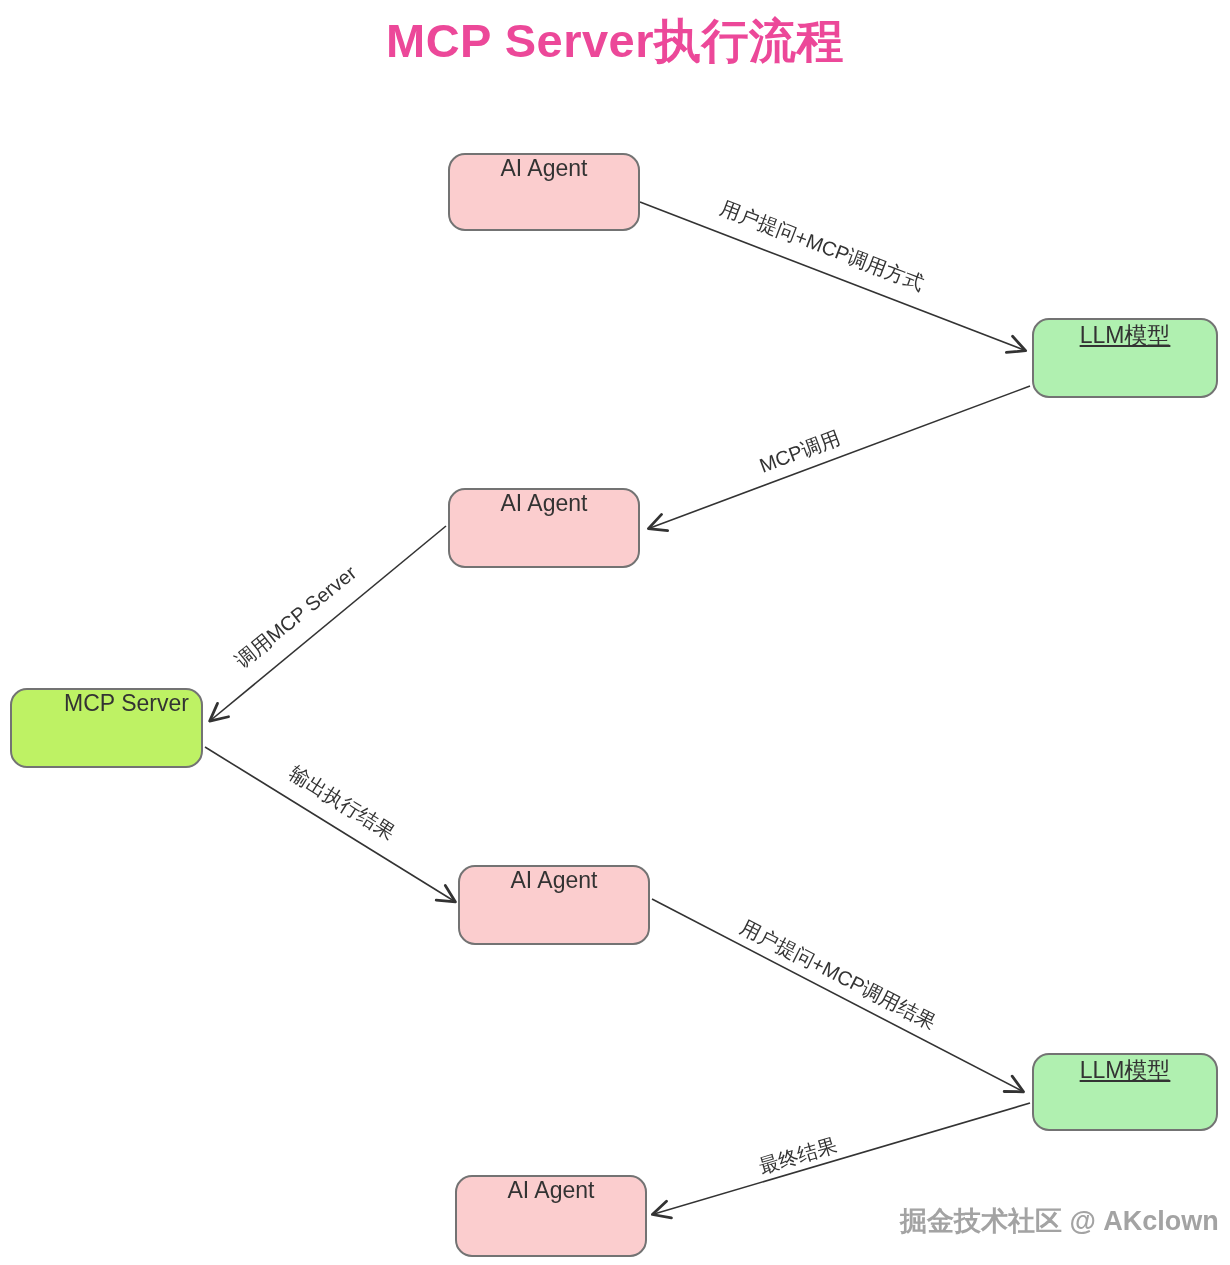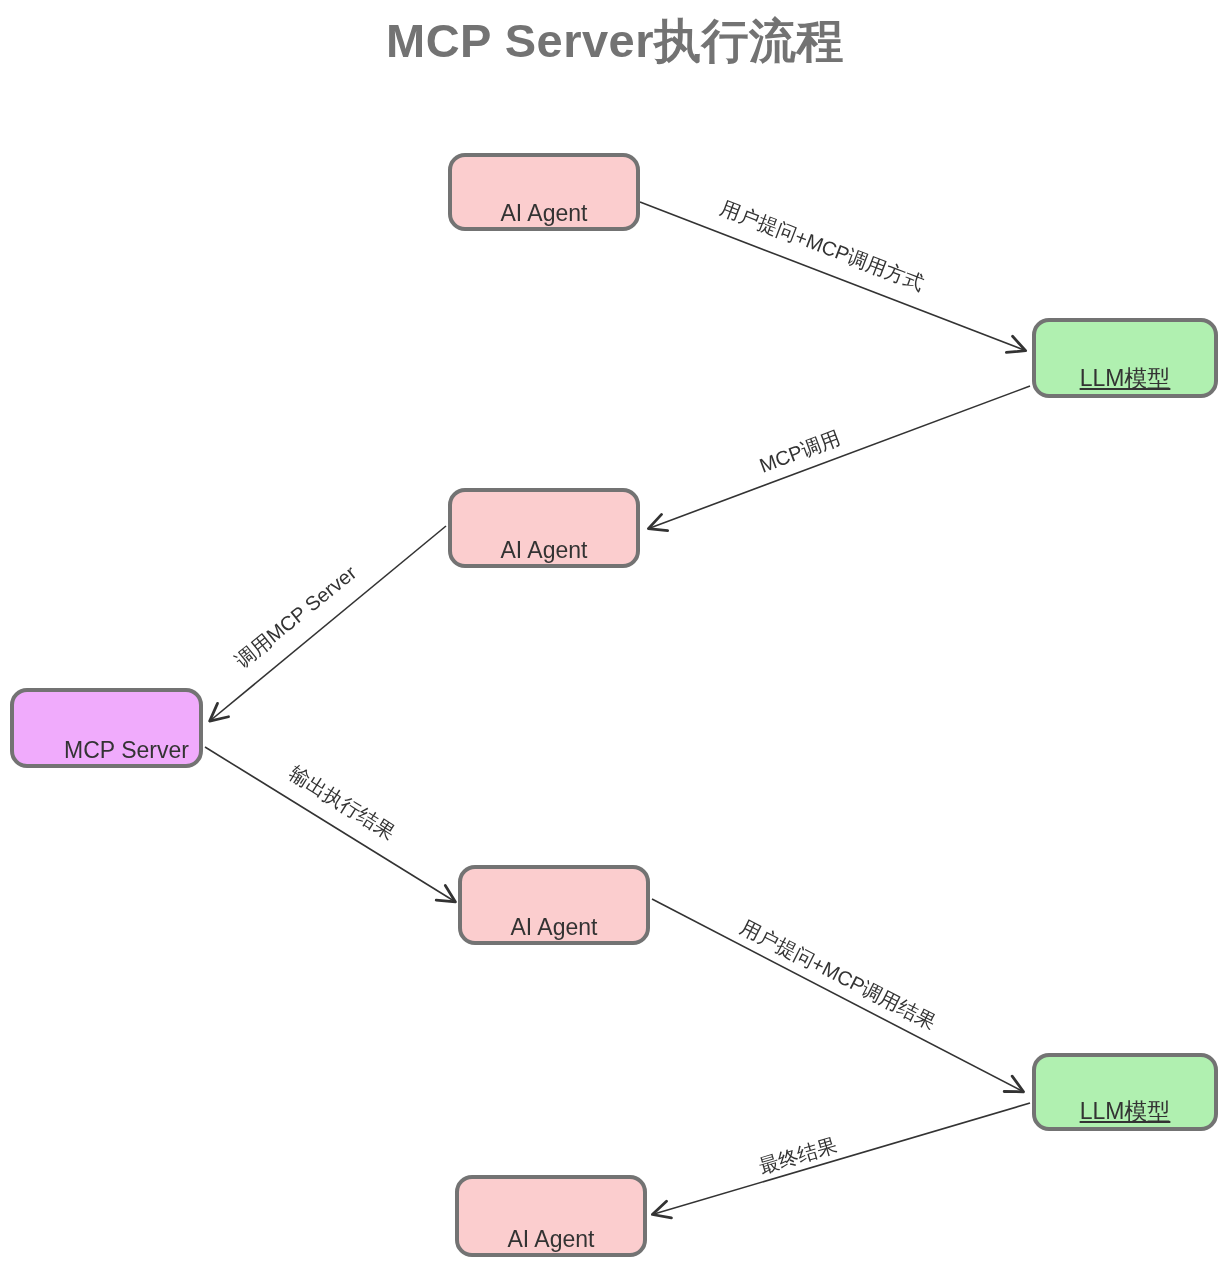--- a/index.html
+++ b/index.html
@@ -16,44 +16,44 @@
     overflow: hidden;
   }
   .diagram-title {
     position: absolute;
     top: 10px;
     left: 0;
     width: 100%;
     text-align: center;
     font-size: 47px;
     font-weight: 600;
-    color: #737373;
+    color: #ec4899;
     letter-spacing: 0.5px;
   }
   .edges-svg {
     position: absolute;
     left: 0;
     top: 0;
     width: 1230px;
     height: 1265px;
   }
   .node {
     position: absolute;
     box-sizing: border-box;
-    border: 4px solid #737373;
+    border: 2px solid #737373;
     border-radius: 17px;
     display: flex;
-    align-items: flex-end;
+    align-items: flex-start;
     justify-content: center;
     font-size: 23px;
     color: #333333;
   }
   .node.agent  { background: #fbcdce; }
   .node.llm    { background: #b0f0b0; text-decoration: underline; }
-  .node.server { background: #f0abfc; padding-left: 40px; }
+  .node.server { background: #bef264; padding-left: 40px; }
 
   .edge-label {
     position: absolute;
     white-space: nowrap;
     font-size: 20px;
     color: #333333;
     transform-origin: center center;
   }
   .watermark {
     position: absolute;
@@ -122,14 +122,15 @@
   <div class="edge-label" style="left:800px; top:452px; transform:translate(-50%,-50%) rotate(-20.5deg);">MCP调用</div>
 
   <div class="edge-label" style="left:296px; top:617px; transform:translate(-50%,-50%) rotate(-39deg);">调用MCP Server</div>
 
   <div class="edge-label" style="left:342px; top:803px; transform:translate(-50%,-50%) rotate(32deg);">输出执行结果</div>
 
   <div class="edge-label" style="left:838px; top:975px; transform:translate(-50%,-50%) rotate(27deg);">用户提问+MCP调用结果</div>
 
   <div class="edge-label" style="left:798px; top:1156px; transform:translate(-50%,-50%) rotate(-16.5deg);">最终结果</div>
 
+  <div class="watermark">掘金技术社区 @ AKclown</div>
 
 </div>
 
 </body></html>

